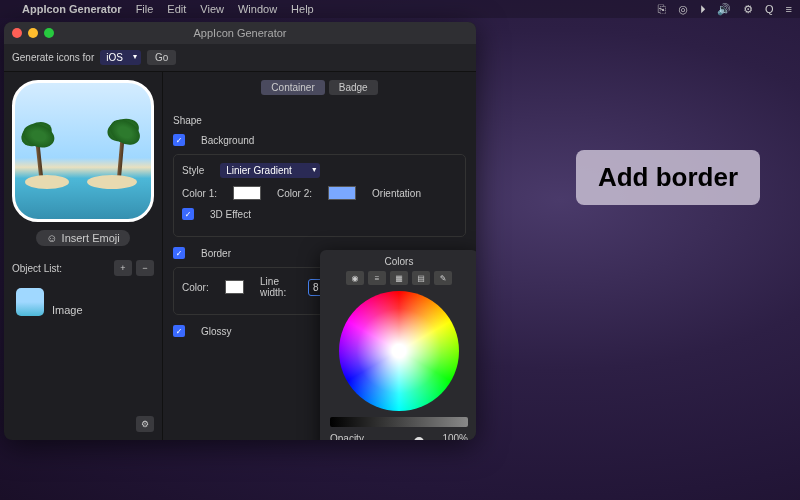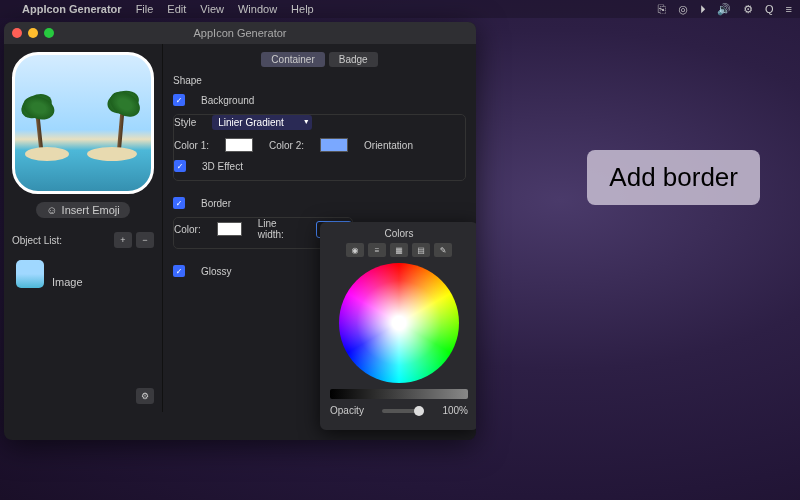--- a/index.html
+++ b/index.html
@@ -2,21 +2,21 @@
 <html><head>
 <meta charset="utf-8">
 <style>
 *{margin:0;padding:0;box-sizing:border-box;font-family:-apple-system,BlinkMacSystemFont,"Helvetica Neue",sans-serif;font-size:11px;color:#ccc}
 body{width:800px;height:500px;overflow:hidden;background:radial-gradient(ellipse at 70% 40%,#4a3a6a 0%,#2d1f45 40%,#231638 70%,#1a0f28 100%);position:relative}
 .menubar{position:absolute;top:0;left:0;right:0;height:18px;background:rgba(30,20,45,.6);display:flex;align-items:center;padding:0 8px;gap:14px}
 .menubar .apple{font-size:12px}
 .menubar .appname{font-weight:600}
 .menubar .right{margin-left:auto;display:flex;gap:12px;align-items:center}
 .menubar .right span{font-size:11px}
-.callout{position:absolute;top:150px;right:40px;background:rgba(200,190,210,.85);color:#000;font-size:26px;padding:12px 22px;border-radius:8px;font-weight:400}
+.callout{position:absolute;top:150px;right:40px;background:rgba(200,190,210,.85);color:#000;font-size:26px;padding:12px 22px;border-radius:8px;font-weight:700}
 .window{position:absolute;top:22px;left:4px;width:472px;height:418px;background:#1e1e22;border-radius:8px;box-shadow:0 6px 30px rgba(0,0,0,.6);overflow:hidden}
 .titlebar{height:22px;background:#2f2f33;display:flex;align-items:center;padding:0 8px;position:relative}
 .traffic{display:flex;gap:6px}
 .dot{width:10px;height:10px;border-radius:50%}
 .dot.r{background:#ff5f56}.dot.y{background:#ffbd2e}.dot.g{background:#27c93f}
 .titlebar .title{position:absolute;left:0;right:0;text-align:center;font-size:11px;color:#aaa}
 .toolbar{height:28px;background:#232327;display:flex;align-items:center;padding:0 8px;gap:6px;border-bottom:1px solid #111}
 .select{background:#2a2a55;color:#fff;border:none;padding:2px 18px 2px 6px;border-radius:3px;font-size:10px;position:relative}
 .select::after{content:"▾";position:absolute;right:4px;font-size:8px;color:#fff}
 .btn{background:#3a3a3e;padding:2px 8px;border-radius:3px;font-size:10px;cursor:pointer}
@@ -30,39 +30,39 @@
 .palm::after{transform:rotate(25deg);left:-12px;top:-8px}
 .sand{position:absolute;bottom:30px;left:10px;width:44px;height:14px;background:#e8dab0;border-radius:50%}
 .sand.r{left:auto;right:14px;width:50px}
 .objlist-hdr{display:flex;align-items:center;gap:6px;margin-top:6px}
 .objlist-btns{margin-left:auto;display:flex;gap:4px}
 .sqbtn{width:18px;height:16px;background:#3a3a3e;border-radius:3px;display:flex;align-items:center;justify-content:center;font-size:9px}
 .pill{background:#3a3a3e;border-radius:10px;padding:2px 10px;font-size:10px;margin:0 auto;display:flex;align-items:center;gap:4px}
 .objrow{display:flex;align-items:flex-end;gap:8px;padding:4px}
 .thumb{width:28px;height:28px;border-radius:5px;background:linear-gradient(180deg,#a0d8ff 50%,#4db8d8 100%)}
 .rightpanel{flex:1;padding:8px 10px;border-left:1px solid #111;position:relative}
-.tabs{display:flex;justify-content:center;gap:4px;margin-bottom:8px}
+.tabs{display:flex;justify-content:center;gap:4px;margin-bottom:20px}
 .tab{background:#3a3a3e;padding:2px 10px;border-radius:3px;font-size:10px}
 .tab.active{background:#4a4a5e}
 .row{display:flex;align-items:center;gap:16px;margin-bottom:8px}
 .label{font-size:10px}
 .chk{width:12px;height:12px;background:#3a6aff;border-radius:2px;display:inline-flex;align-items:center;justify-content:center;font-size:8px;color:#fff}
 .swatch{width:28px;height:14px;border:1px solid #555;display:inline-block}
 .swatch.white{background:#fff}
 .swatch.blue{background:#7aa8ff}
-.group{border:1px solid #333;border-radius:5px;padding:0;margin:6px 0 16px 0}
+.group{border:1px solid #333;border-radius:5px;padding:8px;margin:6px 0 10px 0}
 .numinput{width:36px;background:#1a1a1e;border:1px solid #4a8aff;border-radius:3px;padding:2px 4px;font-size:10px;color:#fff}
 .colorpanel{position:absolute;top:178px;right:-2px;width:158px;height:208px;background:#2a2a2e;border-radius:6px;box-shadow:0 4px 20px rgba(0,0,0,.7);padding:6px}
 .colorpanel .ctitle{text-align:center;font-size:10px;margin-bottom:4px}
 .colorpanel .modes{display:flex;justify-content:center;gap:4px;margin-bottom:6px}
 .colorpanel .modes span{width:18px;height:14px;background:#444;border-radius:2px;font-size:8px;display:flex;align-items:center;justify-content:center}
 .wheel{width:120px;height:120px;border-radius:50%;margin:0 auto;background:conic-gradient(red,#ff0,#0f0,cyan,blue,magenta,red);position:relative}
 .wheel::after{content:"";position:absolute;inset:0;border-radius:50%;background:radial-gradient(circle,#fff 8%,rgba(255,255,255,.2) 50%,transparent 70%)}
 .bright{height:10px;margin:6px 4px;background:linear-gradient(90deg,#000,#888);border-radius:2px}
-.opacity{display:flex;align-items:center;gap:18px;padding:0 4px;margin-top:4px}
+.opacity{display:flex;align-items:flex-end;gap:18px;padding:0 4px;margin-top:4px}
 .opacity .track{flex:1;height:4px;background:#555;border-radius:2px;position:relative}
 .opacity .track::after{content:"";position:absolute;right:0;top:-3px;width:10px;height:10px;background:#ddd;border-radius:50%}
 </style>
 </head>
 <body>
 
 <div class="menubar">
   <span class="apple"></span>
   <span class="appname">AppIcon Generator</span>
   <span>File</span>
@@ -84,20 +84,25 @@
 <div class="callout">Add border</div>
 
 <div class="window">
   <div class="titlebar">
     <div class="traffic">
       <div class="dot r"></div>
       <div class="dot y"></div>
       <div class="dot g"></div>
     </div>
     <div class="title">AppIcon Generator</div>
+  </div>
+  <div class="toolbar">
+    <span class="label">Generate icons for</span>
+    <span class="select">iOS</span>
+    <span class="btn">Go</span>
   </div>
   <div class="content">
     <div class="leftpanel">
       <div class="preview">
         <div class="palm l"></div>
           <div class="palm r"></div>
         <div class="sand"></div>
           <div class="sand r"></div>
       </div>
       <div class="pill">

